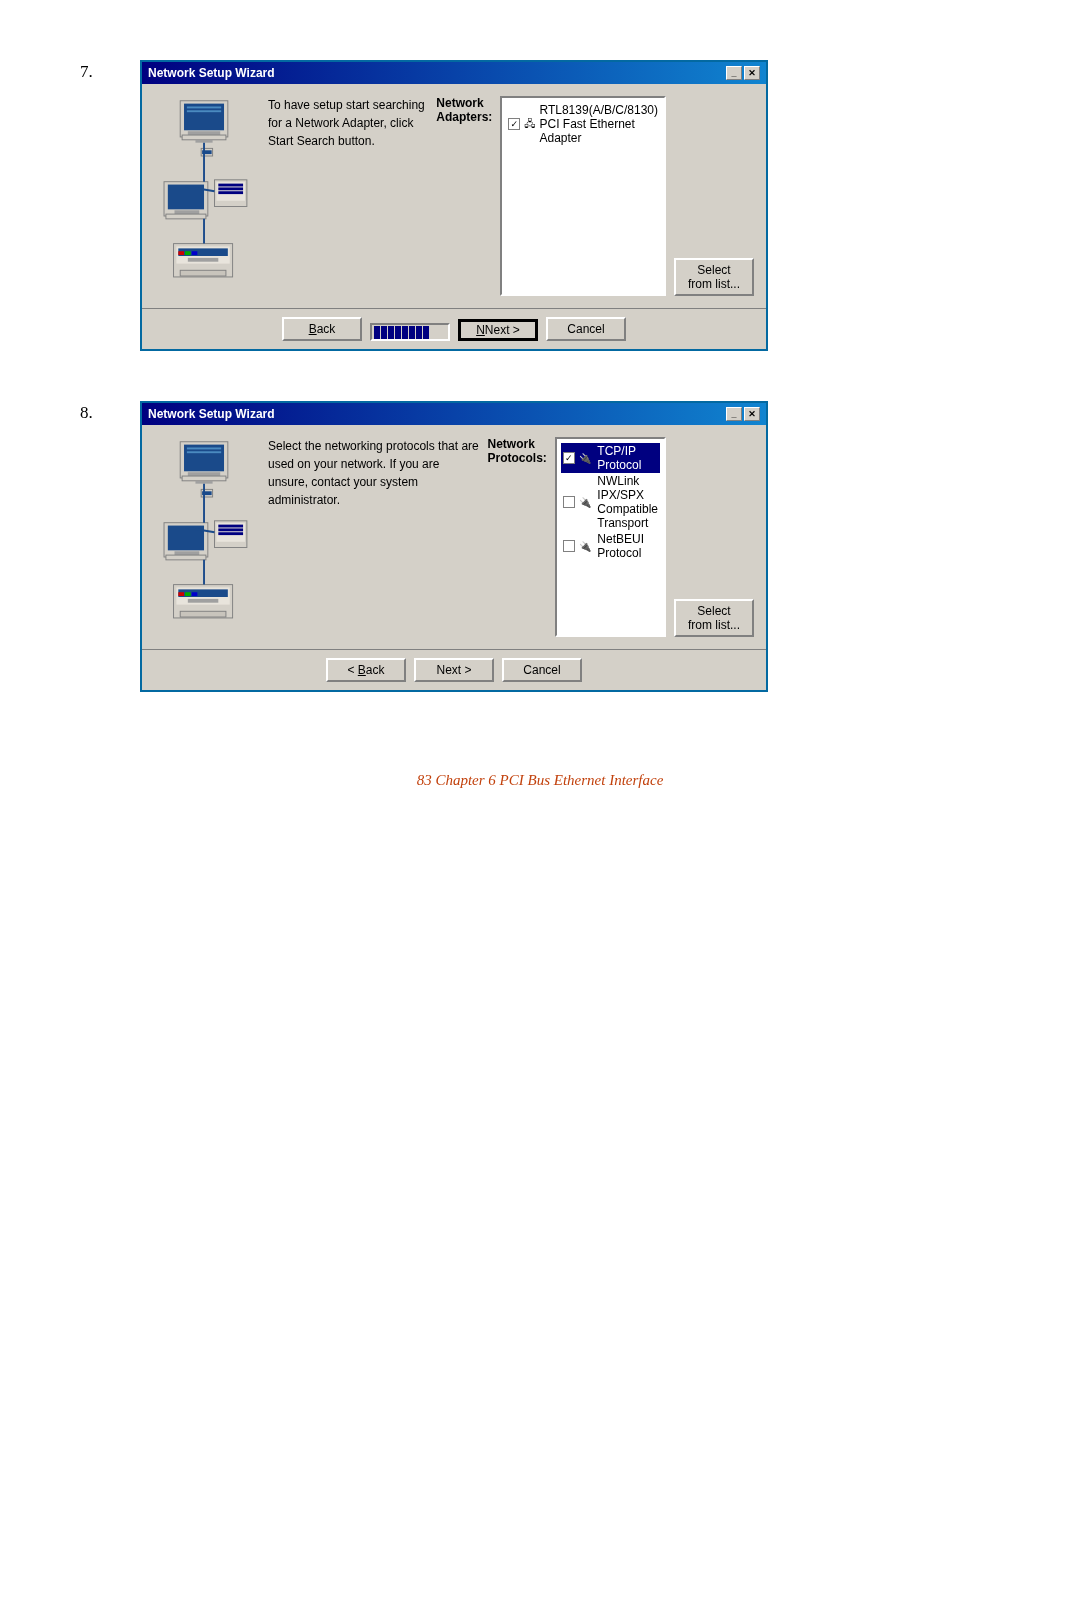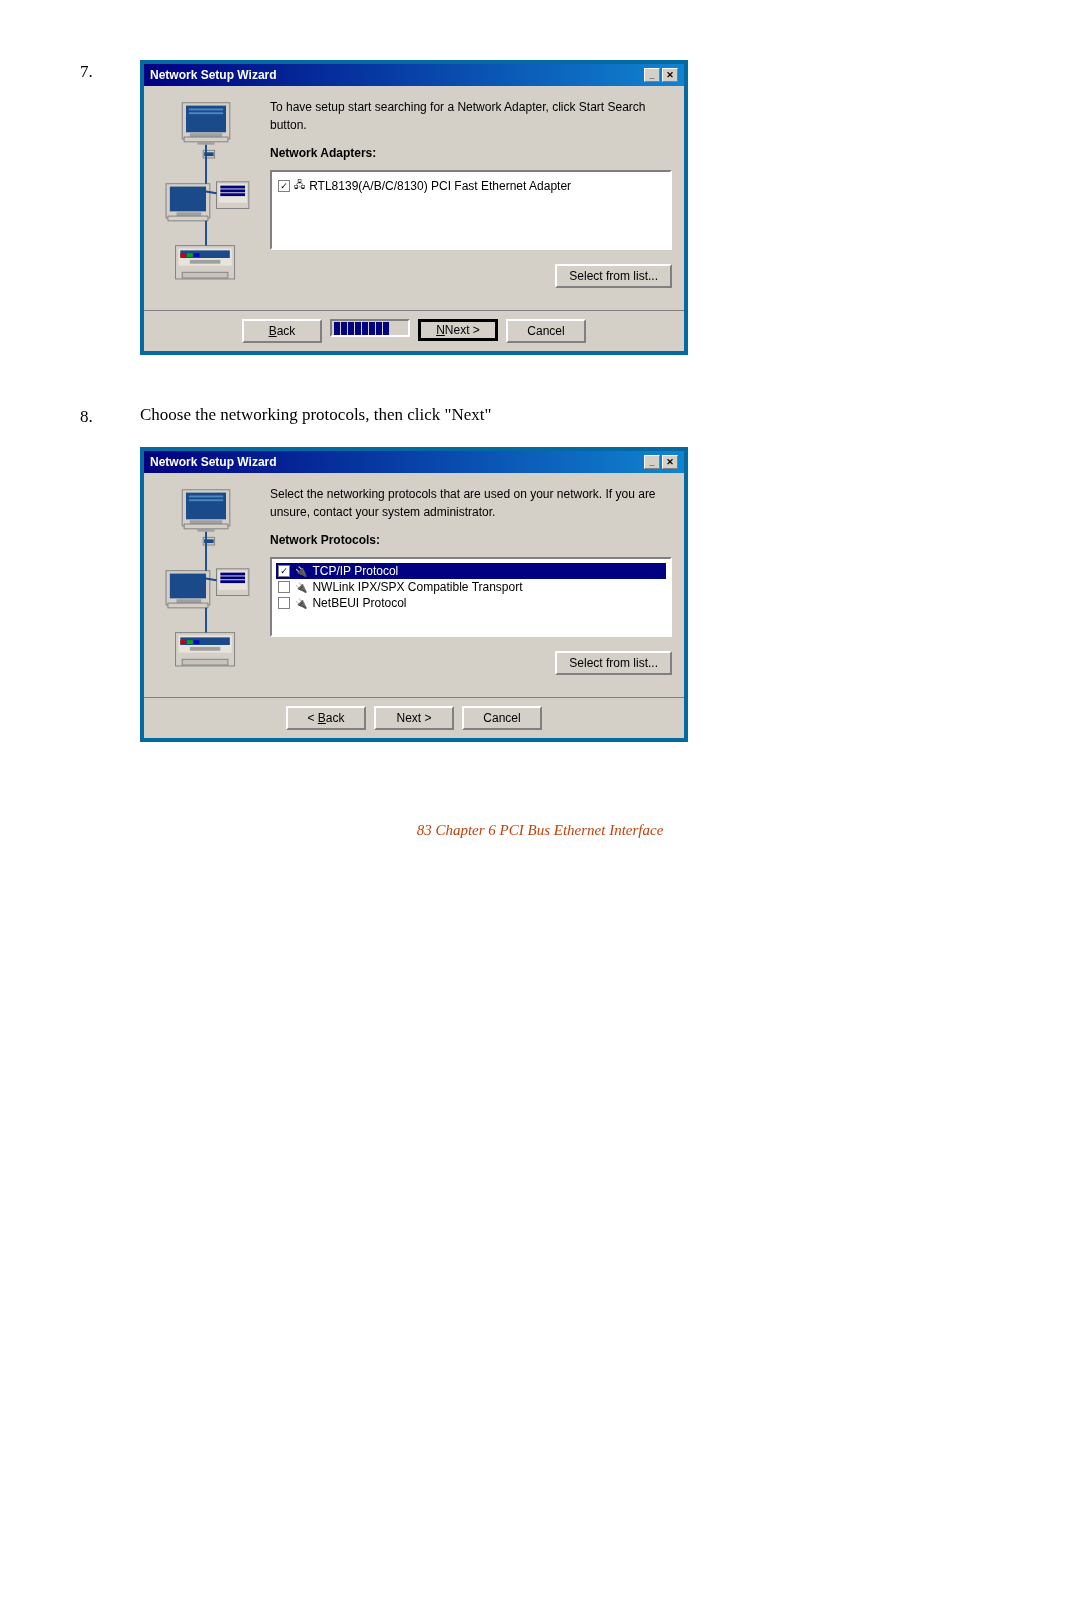--- a/index.html
+++ b/index.html
@@ -30,23 +30,23 @@
       flex: 1;
     }
 
     .step-text {
       font-size: 17px;
       margin-bottom: 22px;
     }
 
     
     .dialog {
-      border: 4px solid #0369a1;
+      border: 2px solid #0369a1;
       background: #d4d0c8;
-      width: 548px;
+      width: 628px;
       font-family: "MS Sans Serif", Arial, sans-serif;
       font-size: 12px;
     }
 
     .dialog-titlebar {
       background: linear-gradient(to right, #000080, #1084d0);
       color: #ffffff;
       font-weight: bold;
       font-size: 12px;
       padding: 3px 6px;
@@ -95,21 +95,21 @@
 
     
     .network-illustration {
       width: 95px;
       height: 200px;
     }
 
     .dialog-right {
       flex: 1;
       display: flex;
-      flex-direction: column;
+      flex-direction: row;
       gap: 8px;
     }
 
     .dialog-desc {
       font-size: 12px;
       line-height: 1.5;
       margin-bottom: 4px;
     }
 
     .win-button {
@@ -178,21 +178,21 @@
       align-self: flex-end;
       margin-top: 6px;
     }
 
     .dialog-footer {
       background: #d4d0c8;
       border-top: 1px solid #808080;
       padding: 8px 12px;
       display: flex;
       justify-content: center;
-      align-items: flex-start;
+      align-items: flex-end;
       gap: 8px;
     }
 
     .progress-bar {
       width: 80px;
       height: 18px;
       background: #d4d0c8;
       border-top: 2px solid #808080;
       border-left: 2px solid #808080;
       border-right: 2px solid #fff;
@@ -326,21 +326,20 @@
         <button class="win-button default"><span class="underline-char">N</span><span>Next &gt;</span></button>
         <button class="win-button">Cancel</button>
       </div>
     </div>
   </div>
 </div>
 
 <div class="step" style="margin-top: 40px;">
   <div class="step-number">8.</div>
   <div class="step-content">
-    <div class="step-text">Choose the networking protocols, then click "Next"</div>
 
     <div class="dialog">
       <div class="dialog-titlebar">
         <span>Network Setup Wizard</span>
         <div class="dialog-titlebar-buttons">
           <div class="titlebar-btn">_</div>
           <div class="titlebar-btn">✕</div>
         </div>
       </div>
       <div class="dialog-body">

